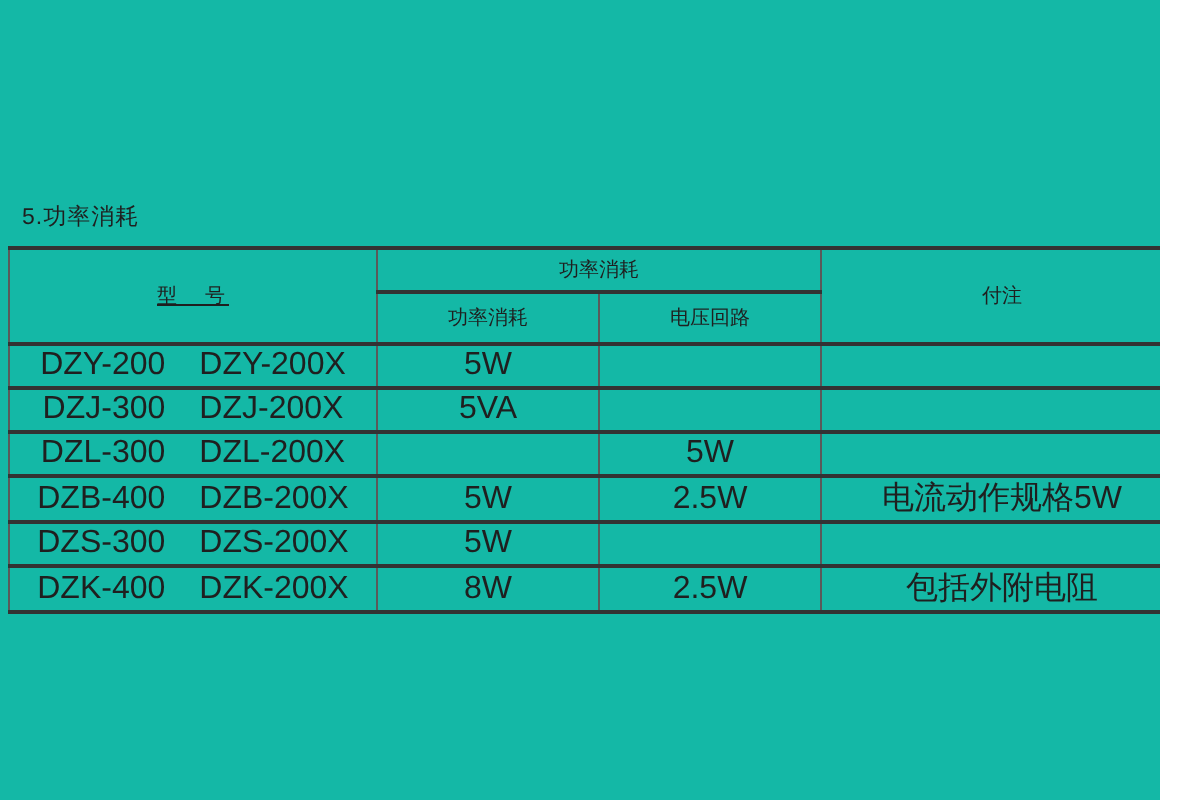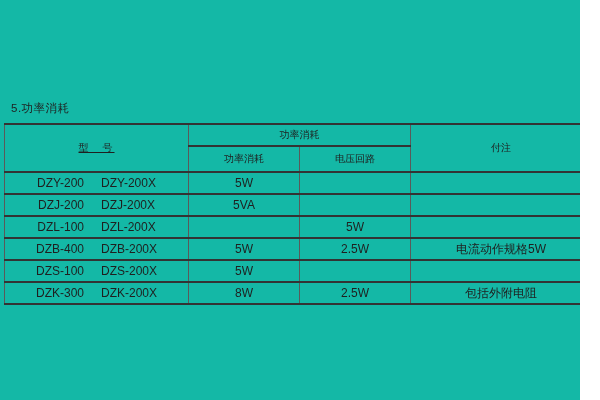--- a/index.html
+++ b/index.html
@@ -43,21 +43,21 @@
     text-align: center;
     vertical-align: middle;
     font-weight: normal;
     font-size: 10px;
     color: #1f1f1f;
     overflow: hidden;
     white-space: nowrap;
   }
   .spec-table thead tr.hr1 th { height: 20px; }
   .spec-table thead tr.hr2 th { height: 24px; }
-  .spec-table tbody td { height: 20px; font-size: 12px; }
+  .spec-table tbody td { height: 20px; font-size: 16px; }
   .th-model { letter-spacing: 2px; text-decoration: underline; }
   .td-model .model-wrap {
     display: inline-flex;
     gap: 17px;
     justify-content: center;
   }
 </style>
 </head>
 <body>
 
@@ -91,32 +91,32 @@
             <span>DZY-200X</span>
           </span>
         </td>
         <td>5W</td>
         <td></td>
         <td></td>
       </tr>
       <tr>
         <td class="td-model">
           <span class="model-wrap">
-            <span>DZJ-200</span>
+            <span>DZJ-300</span>
             <span>DZJ-200X</span>
           </span>
         </td>
         <td>5VA</td>
         <td></td>
         <td></td>
       </tr>
       <tr>
         <td class="td-model">
           <span class="model-wrap">
-            <span>DZL-100</span>
+            <span>DZL-300</span>
             <span>DZL-200X</span>
           </span>
         </td>
         <td></td>
         <td>5W</td>
         <td></td>
       </tr>
       <tr>
         <td class="td-model">
           <span class="model-wrap">
@@ -124,32 +124,32 @@
             <span>DZB-200X</span>
           </span>
         </td>
         <td>5W</td>
         <td>2.5W</td>
         <td>电流动作规格5W</td>
       </tr>
       <tr>
         <td class="td-model">
           <span class="model-wrap">
-            <span>DZS-100</span>
+            <span>DZS-300</span>
             <span>DZS-200X</span>
           </span>
         </td>
         <td>5W</td>
         <td></td>
         <td></td>
       </tr>
       <tr>
         <td class="td-model">
           <span class="model-wrap">
-            <span>DZK-300</span>
+            <span>DZK-400</span>
             <span>DZK-200X</span>
           </span>
         </td>
         <td>8W</td>
         <td>2.5W</td>
         <td>包括外附电阻</td>
       </tr>
     </tbody>
   </table>
 

